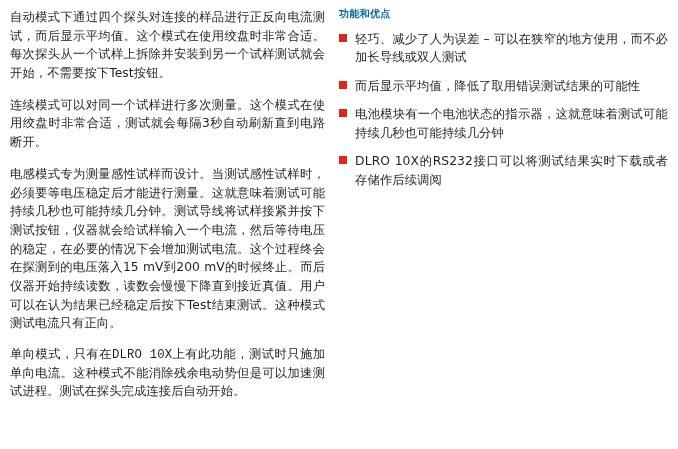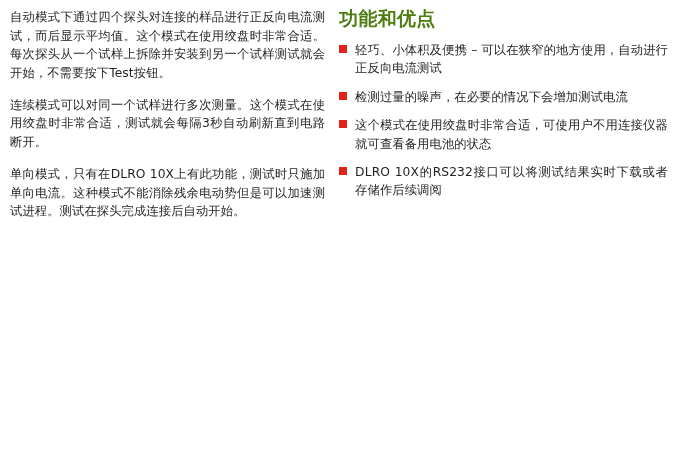--- a/index.html
+++ b/index.html
@@ -37,29 +37,29 @@
   .para {
     font-size: 12.3px;
     line-height: 1.52;
     text-align: justify;
     text-justify: inter-ideograph;
     margin: 0 0 13px 0;
     letter-spacing: 0.1px;
   }
   .para:last-child {
     margin-bottom: 0;
+    font-family: Liberation Mono, monospace;
   }
   .right-title {
-    color: #4d7c0f;
-    font-size: 19px;
+    color: #0369a1;
+    font-size: 10px;
     font-weight: bold;
     margin: 0 0 10px 0;
     line-height: 1.2;
     letter-spacing: 0.3px;
-    font-family: Liberation Serif, serif;
   }
   .bullets {
     list-style: none;
     margin: 0;
     padding: 0;
   }
   .bullet {
     position: relative;
     padding-left: 16px;
     font-size: 12.3px;
@@ -83,43 +83,44 @@
   }
 </style>
 </head>
 <body>
 
 <div class="page">
 
   <div class="col-left">
     <p class="para">自动模式下通过四个探头对连接的样品进行正反向电流测试，而后显示平均值。这个模式在使用绞盘时非常合适。每次探头从一个试样上拆除并安装到另一个试样测试就会开始，不需要按下Test按钮。</p>
     <p class="para">连续模式可以对同一个试样进行多次测量。这个模式在使用绞盘时非常合适，测试就会每隔3秒自动刷新直到电路断开。</p>
+    <p class="para">电感模式专为测量感性试样而设计。当测试感性试样时，必须要等电压稳定后才能进行测量。这就意味着测试可能持续几秒也可能持续几分钟。测试导线将试样接紧并按下测试按钮，仪器就会给试样输入一个电流，然后等待电压的稳定，在必要的情况下会增加测试电流。这个过程终会在探测到的电压落入15 mV到200 mV的时候终止。而后仪器开始持续读数，读数会慢慢下降直到接近真值。用户可以在认为结果已经稳定后按下Test结束测试。这种模式测试电流只有正向。</p>
     <p class="para">单向模式，只有在DLRO 10X上有此功能，测试时只施加单向电流。这种模式不能消除残余电动势但是可以加速测试进程。测试在探头完成连接后自动开始。</p>
   </div>
 
   <div class="col-right">
     <h2 class="right-title">功能和优点</h2>
     <ul class="bullets">
       <li class="bullet">
         <span class="bullet-marker"></span>
-        <span>轻巧、小体积及便携 – 可以在狭窄的地方使用，自动进行正反向电流测试</span>
+        <span>轻巧、减少了人为误差 – 可以在狭窄的地方使用，而不必加长导线或双人测试</span>
       </li>
       <li class="bullet">
         <span class="bullet-marker"></span>
       </li>
       <li class="bullet">
         <span class="bullet-marker"></span>
       </li>
       <li class="bullet">
         <span class="bullet-marker"></span>
-        <span>检测过量的噪声，在必要的情况下会增加测试电流</span>
+        <span>而后显示平均值，降低了取用错误测试结果的可能性</span>
       </li>
       <li class="bullet">
         <span class="bullet-marker"></span>
-        <span>这个模式在使用绞盘时非常合适，可使用户不用连接仪器就可查看备用电池的状态</span>
+        <span>电池模块有一个电池状态的指示器，这就意味着测试可能持续几秒也可能持续几分钟</span>
       </li>
       <li class="bullet">
         <span class="bullet-marker"></span>
         <span>DLRO 10X的RS232接口可以将测试结果实时下载或者存储作后续调阅</span>
       </li>
     </ul>
   </div>
 
 </div>
 

